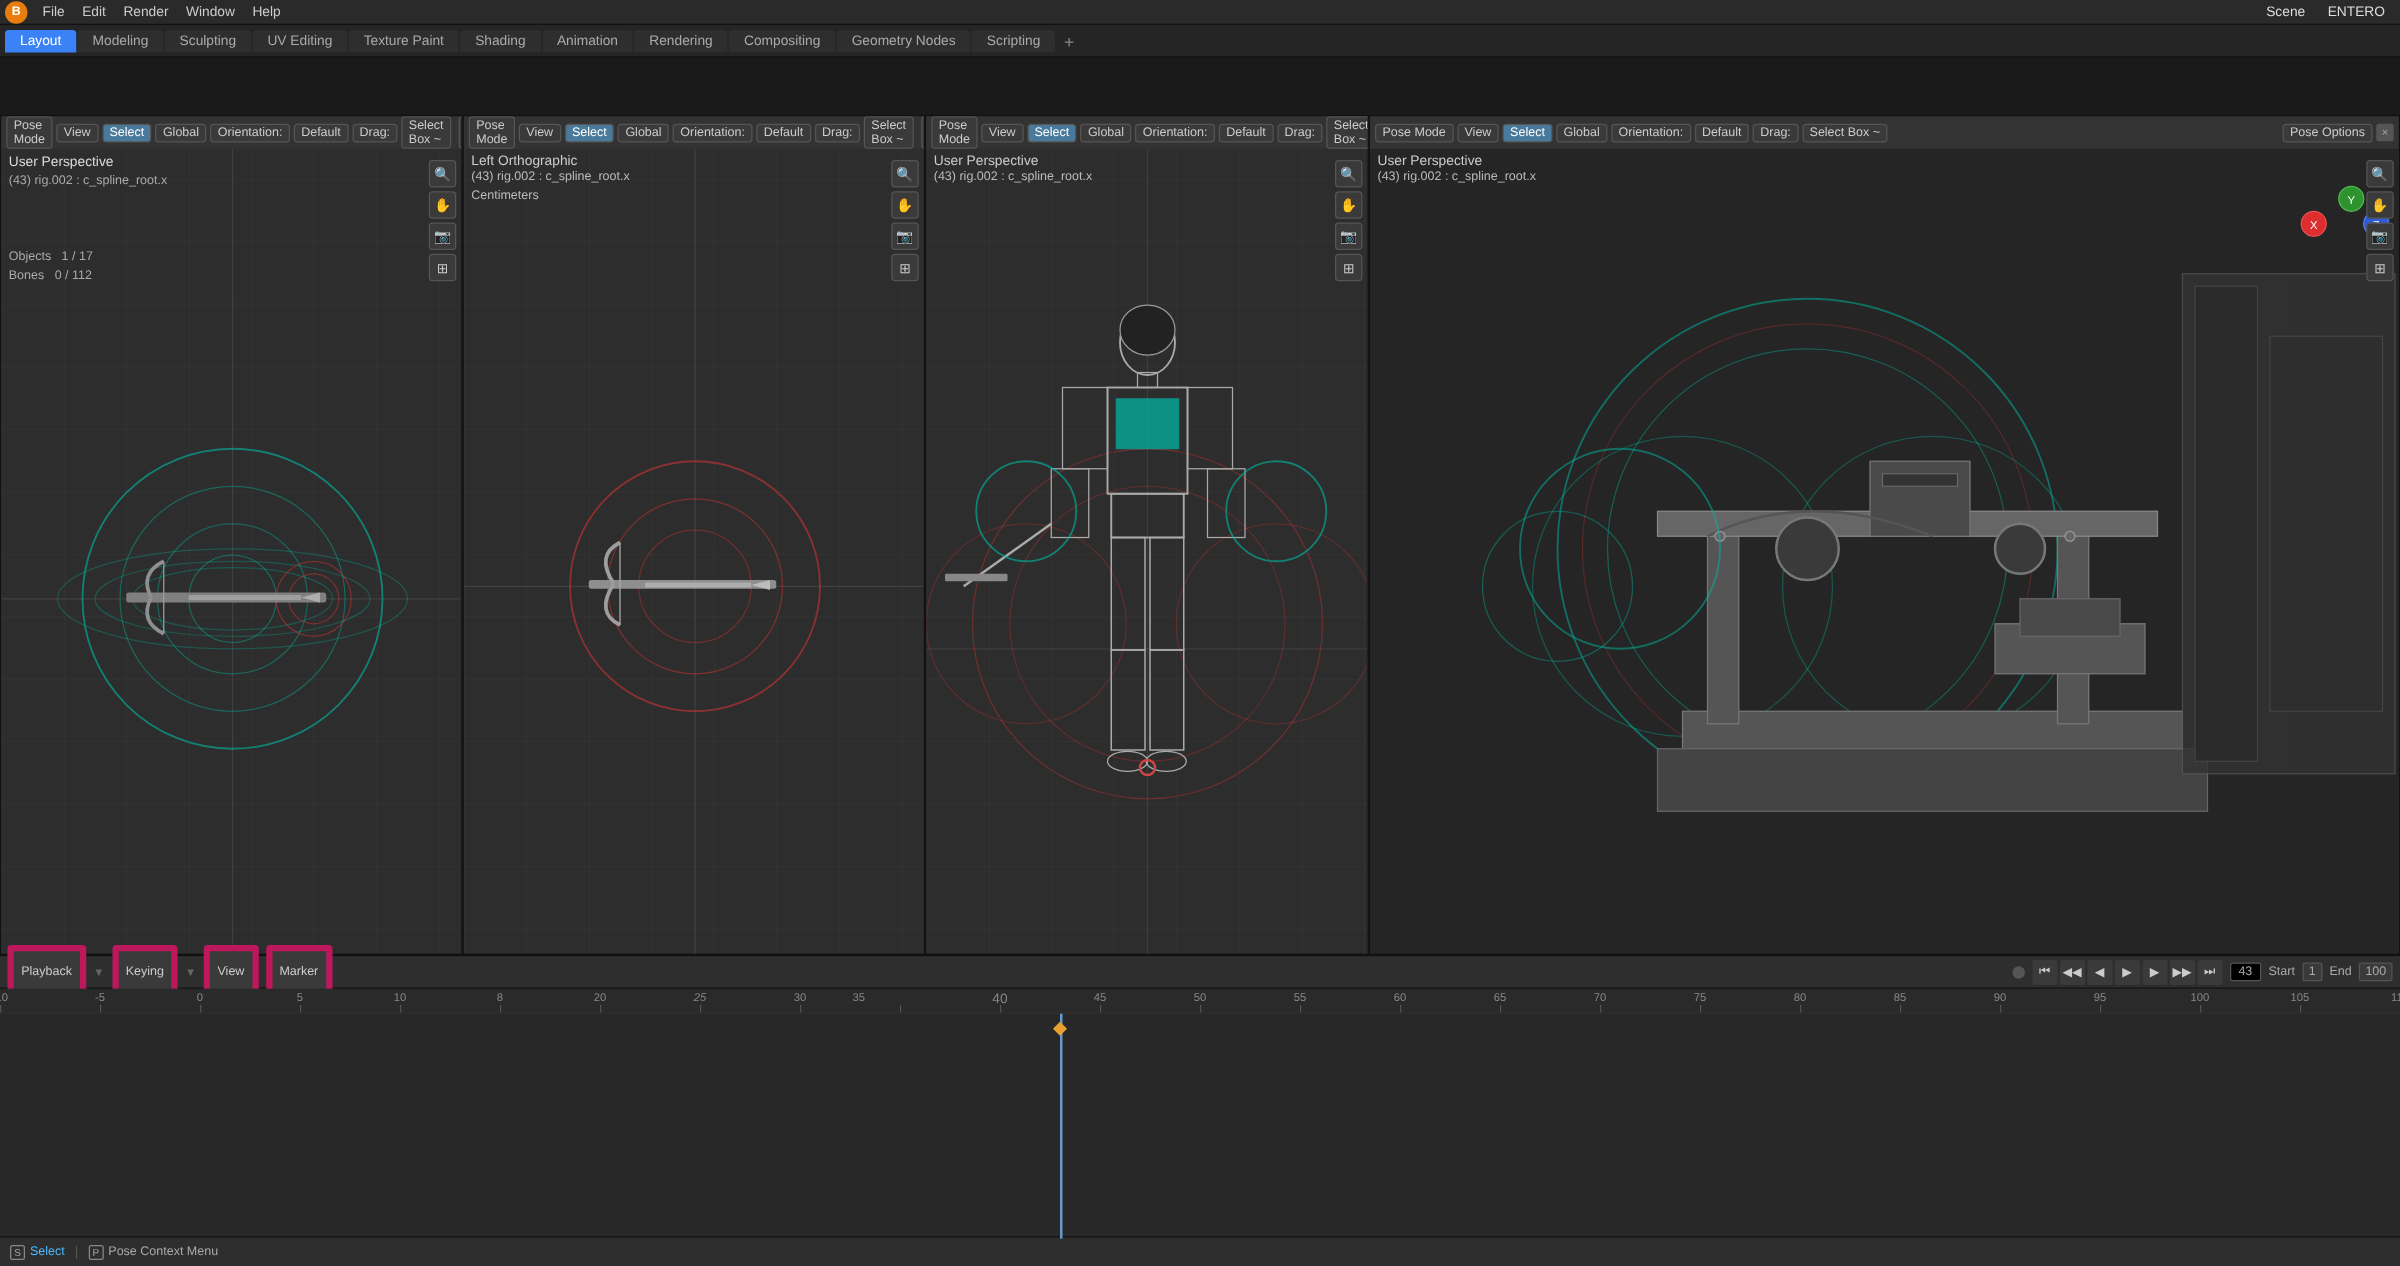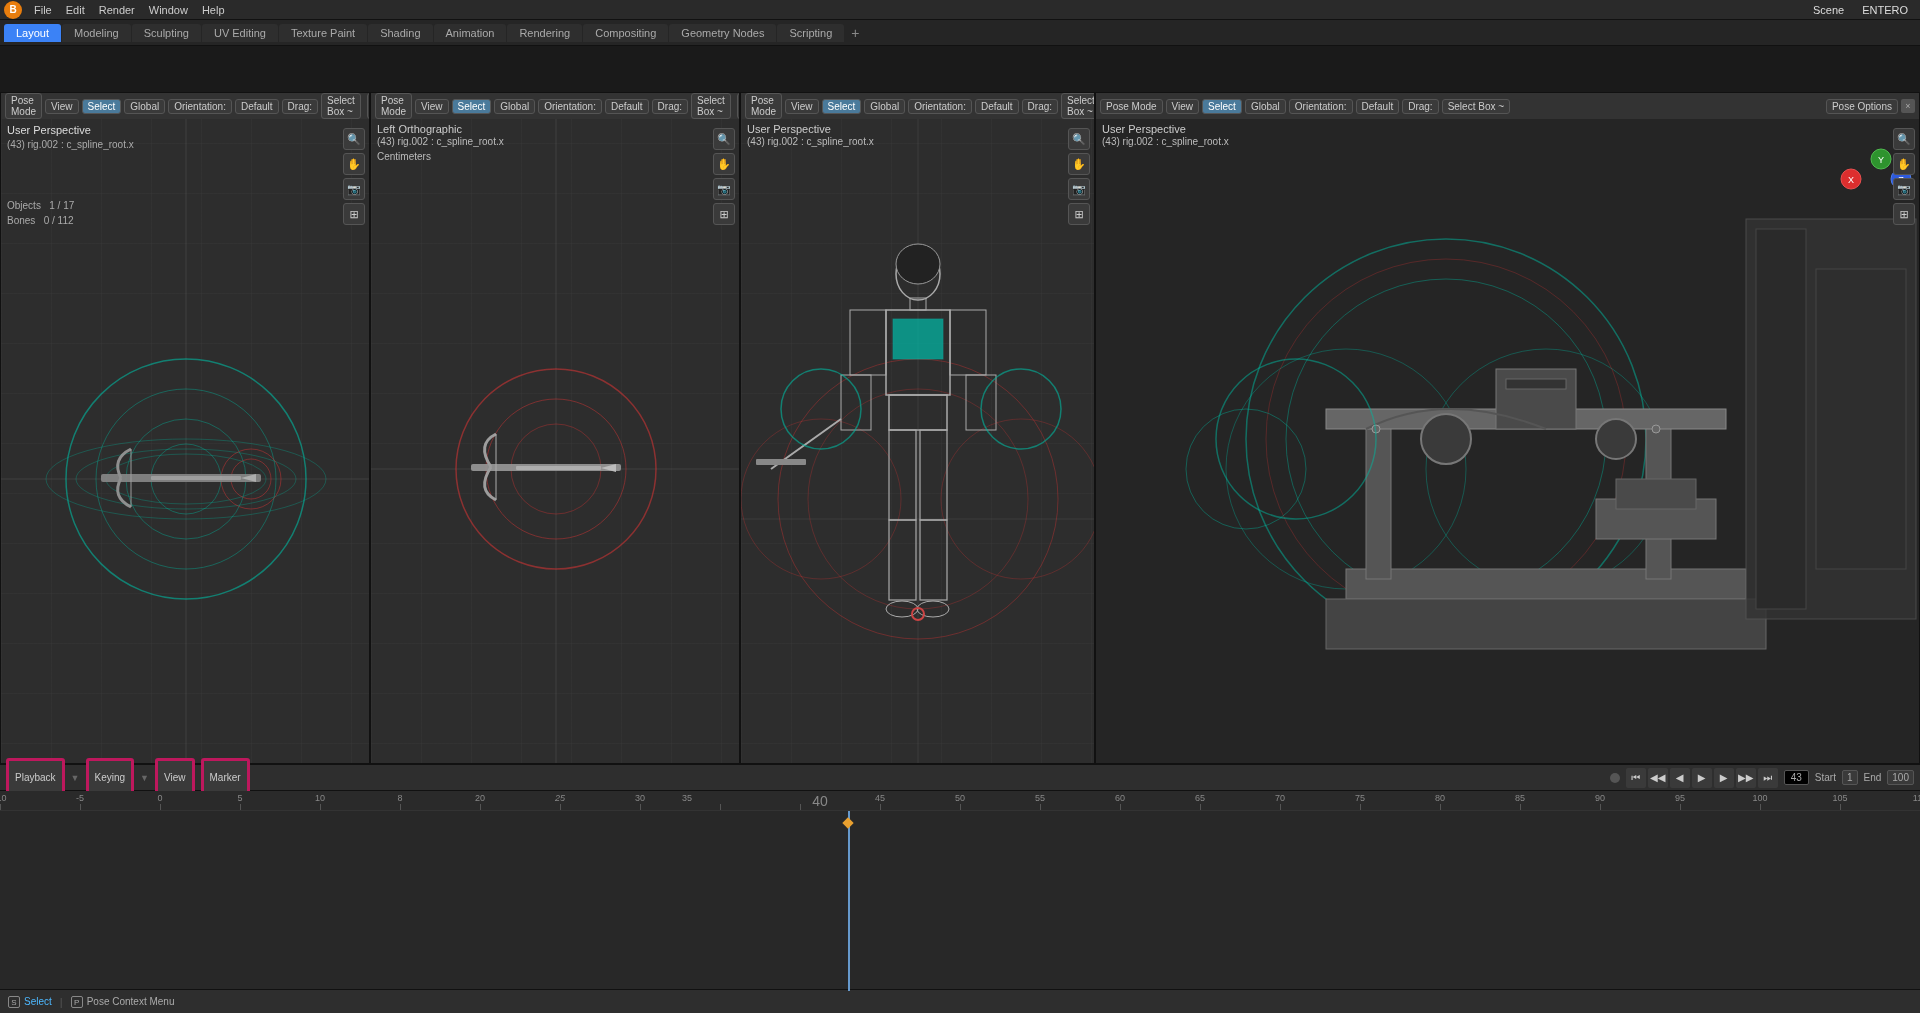--- a/index.html
+++ b/index.html
@@ -218,21 +218,21 @@
       display: flex;
       align-items: center;
       padding: 0 6px;
       gap: 6px;
       border-bottom: 1px solid #111;
     }
 
     .tl-btn {
       padding: 11px 6px;
       background: #3a3a3a;
-      border: 3px solid #be185d;
+      border: 5px solid #be185d;
       border-radius: 3px;
       color: #ccc;
       font-size: 10px;
       cursor: pointer;
     }
 
     #status-bar {
       height: 24px;
       background: #2e2e2e;
       display: flex;
@@ -687,21 +687,21 @@
           <div class="ruler-num" style="left: 400px; position: absolute; top: 2px; font-size: 9px; color: rgb(136, 136, 136); transform: translateX(-50%);">8</div>
           <div class="ruler-line" style="left: 480px; bottom: 0px; position: absolute;"></div>
           <div class="ruler-num" style="left: 480px; position: absolute; top: 2px; font-size: 9px; color: rgb(136, 136, 136); transform: translateX(-50%);">20</div>
           <div class="ruler-line" style="left: 560px; bottom: 0px; position: absolute;"></div>
           <div class="ruler-num" style="left: 560px; position: absolute; top: 2px; font-size: 9px; color: rgb(136, 136, 136); transform: translateX(-50%); font-style: italic;">25</div>
           <div class="ruler-line" style="left: 640px; bottom: 0px; position: absolute;"></div>
           <div class="ruler-num" style="left: 640px; position: absolute; top: 2px; font-size: 9px; color: rgb(136, 136, 136); transform: translateX(-50%);">30</div>
           <div class="ruler-line" style="left: 720px; bottom: 0px; position: absolute;"></div>
           <div class="ruler-num" style="left: 687px; position: absolute; top: 2px; font-size: 9px; color: rgb(136, 136, 136); transform: translateX(-50%);">35</div>
           <div class="ruler-line" style="left: 800px; bottom: 0px; position: absolute;"></div>
-          <div class="ruler-num" style="left: 800px; position: absolute; top: 2px; font-size: 14px; color: rgb(136, 136, 136); transform: translateX(-50%); margin-left: 20px;">40</div>
+          <div class="ruler-num" style="left: 800px; position: absolute; top: 2px; font-size: 11px; color: rgb(136, 136, 136); transform: translateX(-50%);">40</div>
           <div class="ruler-line" style="left: 880px; bottom: 0px; position: absolute;"></div>
           <div class="ruler-num" style="left: 880px; position: absolute; top: 2px; font-size: 9px; color: rgb(136, 136, 136); transform: translateX(-50%);">45</div>
           <div class="ruler-line" style="left: 960px; bottom: 0px; position: absolute;"></div>
           <div class="ruler-num" style="left: 960px; position: absolute; top: 2px; font-size: 9px; color: rgb(136, 136, 136); transform: translateX(-50%);">50</div>
           <div class="ruler-line" style="left: 1040px; bottom: 0px; position: absolute;"></div>
           <div class="ruler-num" style="left: 1040px; position: absolute; top: 2px; font-size: 9px; color: rgb(136, 136, 136); transform: translateX(-50%);">55</div>
           <div class="ruler-line" style="left: 1120px; bottom: 0px; position: absolute;"></div>
           <div class="ruler-num" style="left: 1120px; position: absolute; top: 2px; font-size: 9px; color: rgb(136, 136, 136); transform: translateX(-50%);">60</div>
           <div class="ruler-line" style="left: 1200px; bottom: 0px; position: absolute;"></div>
           <div class="ruler-num" style="left: 1200px; position: absolute; top: 2px; font-size: 9px; color: rgb(136, 136, 136); transform: translateX(-50%);">65</div>

